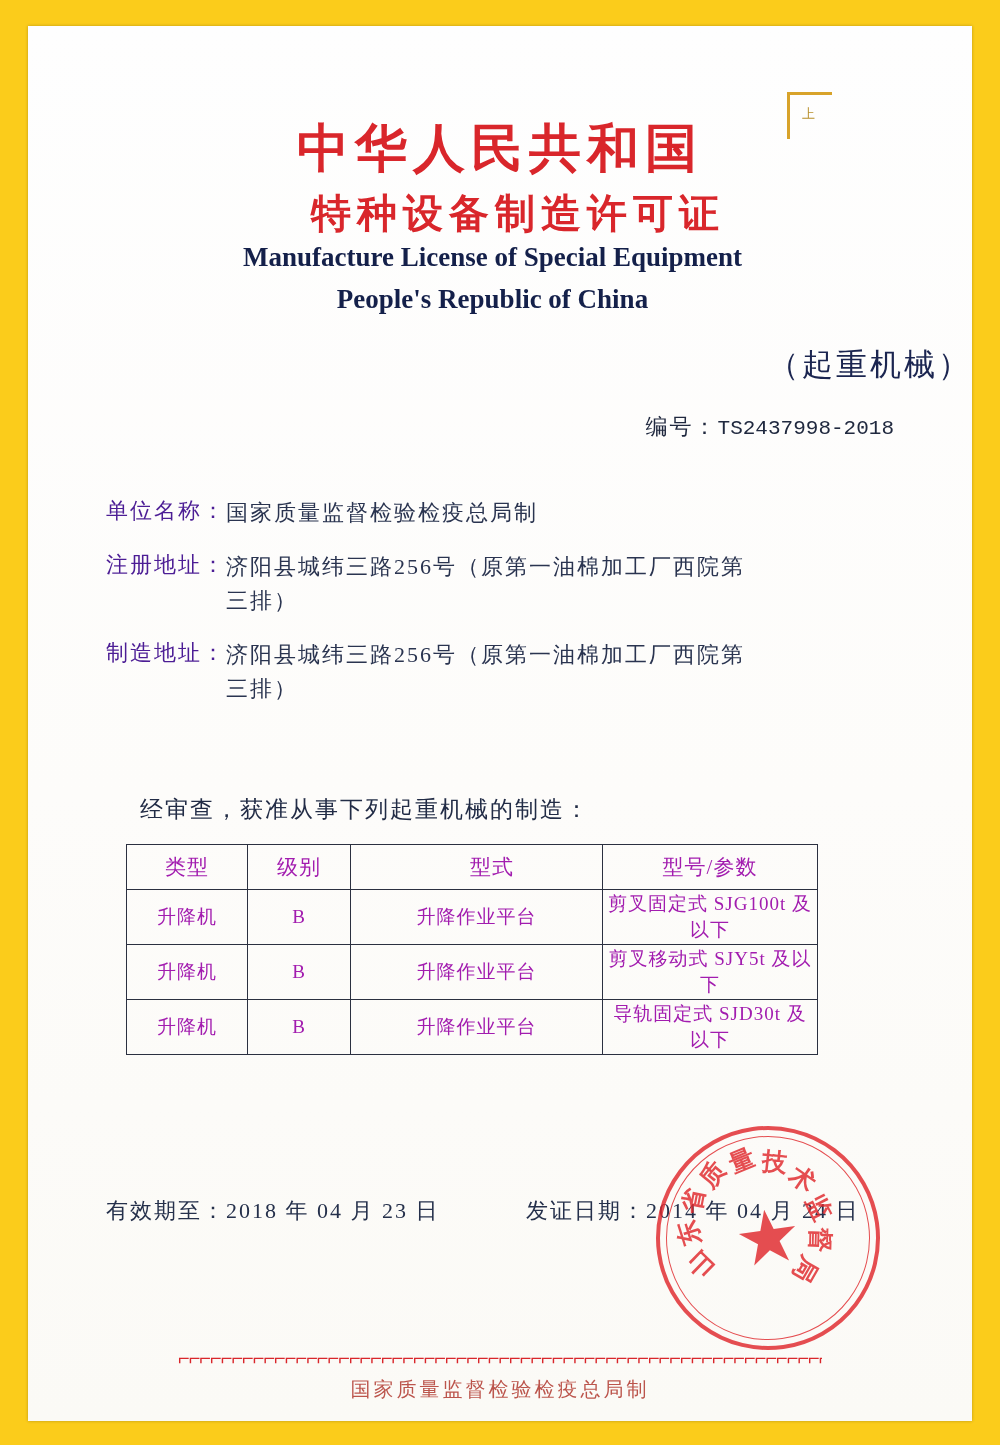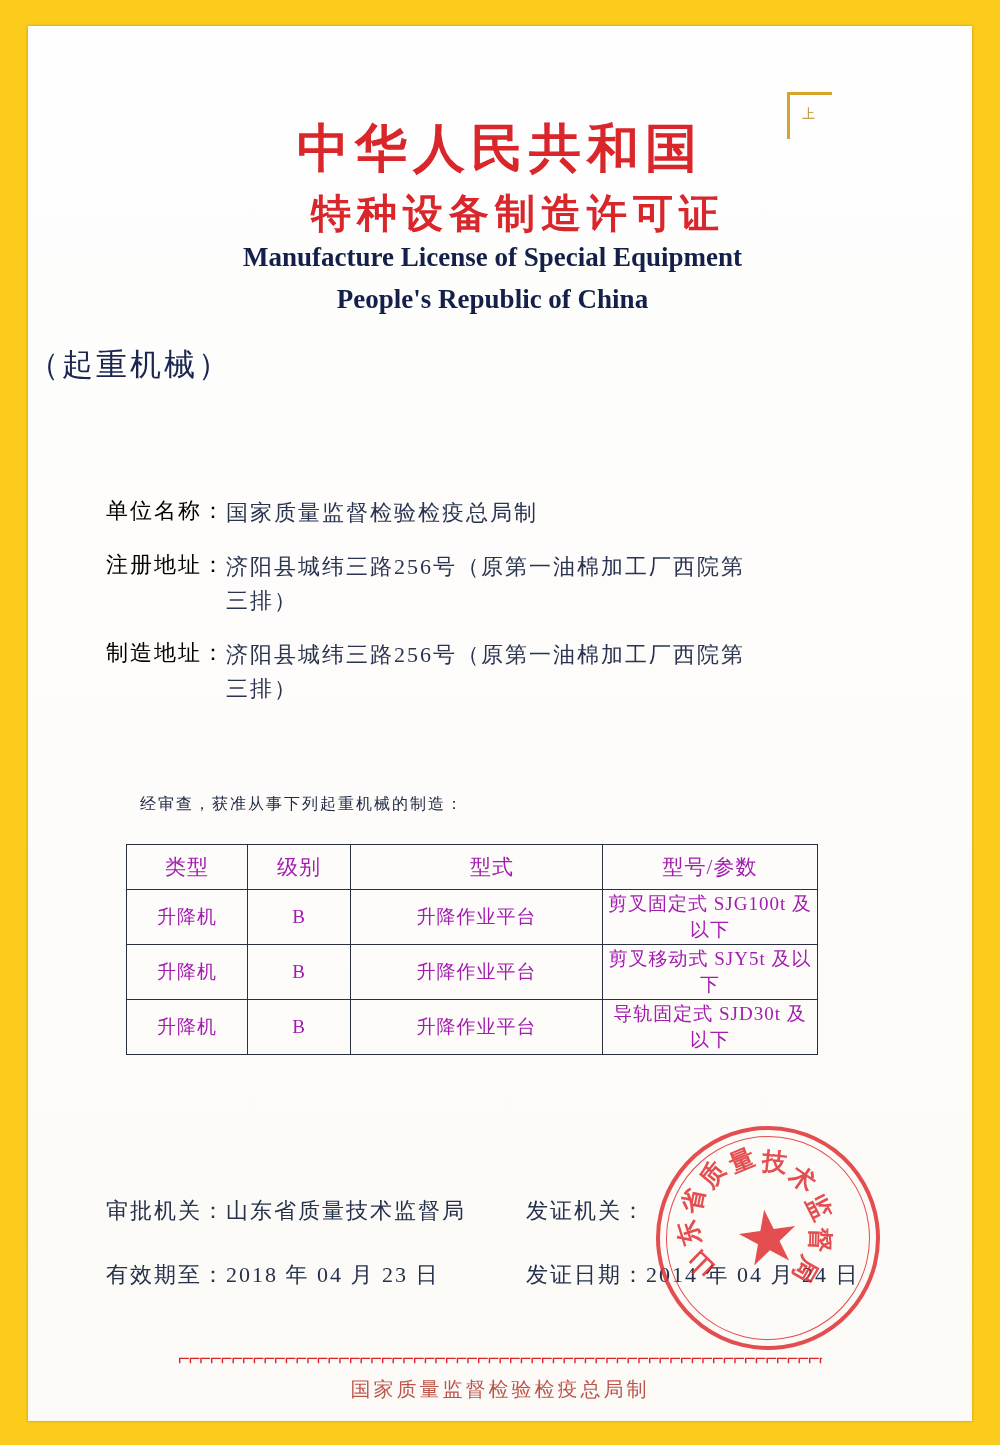--- a/index.html
+++ b/index.html
@@ -97,21 +97,21 @@
     font-weight: bold;
     font-size: 27px;
   }
   .title-en1 { top: 216px; }
   .title-en2 { top: 258px; }
 
   .subtitle {
     position: absolute;
     left: 0; right: 0;
     top: 318px;
-    text-align: left;
+    text-align: right;
     color: #1b2550;
     font-family: "Liberation Serif", serif;
     font-size: 31px;
     letter-spacing: 3px;
   }
 
   .serial {
     position: absolute;
     right: 78px;
     top: 386px;
@@ -133,36 +133,36 @@
     font-family: "Liberation Serif", serif;
     font-size: 22px;
   }
   .info-row {
     display: flex;
     margin-bottom: 20px;
     letter-spacing: 2px;
   }
   .info-label {
     white-space: nowrap;
-    color: #000000;
+    color: #4c1d95;
     text-align: center;
   }
   .info-value {
     flex: 1;
     line-height: 1.55;
     color: #2a3450;
   }
   .info-value .line2 { display: block; }
 
   .statement {
     position: absolute;
     left: 112px;
     top: 768px;
     font-family: "Liberation Serif", serif;
-    font-size: 16px;
+    font-size: 23px;
     letter-spacing: 2px;
     color: #222c46;
   }
 
   
   table.permits {
     position: absolute;
     left: 98px;
     top: 818px;
     width: 692px;
@@ -294,20 +294,23 @@
       <span>上</span>
     </div>
 
     <div class="title-cn1">中华人民共和国</div>
     <div class="title-cn2">特种设备制造许可证</div>
     <div class="title-en1">Manufacture License of Special Equipment</div>
     <div class="title-en2">People's Republic of China</div>
 
     <div class="subtitle">（起重机械）</div>
 
+    <div class="serial">
+      <span class="label">编号：</span><span class="value">TS2437998-2018</span>
+    </div>
 
     <div class="info">
       <div class="info-row">
         <div class="info-label">单位名称：</div>
         <div class="info-value">
           <span>国家质量监督检验检疫总局制</span>
         </div>
       </div>
       <div class="info-row">
         <div class="info-label">注册地址：</div>
@@ -354,28 +357,20 @@
           <td>B</td>
           <td>升降作业平台</td>
           <td>导轨固定式 SJD30t 及以下</td>
         </tr>
       </tbody>
     </table>
 
     <div class="bottom">
       <div class="bottom-row">
         <div class="bottom-col-left">
-          <span>审批机关：</span><span>山东省质量技术监督局</span>
-        </div>
-        <div class="bottom-col-right">
-          <span>发证机关：</span><span></span>
-        </div>
-      </div>
-      <div class="bottom-row">
-        <div class="bottom-col-left">
           <span>有效期至：</span><span class="dateval">2018 年 04 月 23 日</span>
         </div>
         <div class="bottom-col-right">
           <span>发证日期：</span><span class="dateval">2014 年 04 月 24 日</span>
         </div>
       </div>
     </div>
 
     <div class="stamp">
       <div class="stamp-inner"></div>

